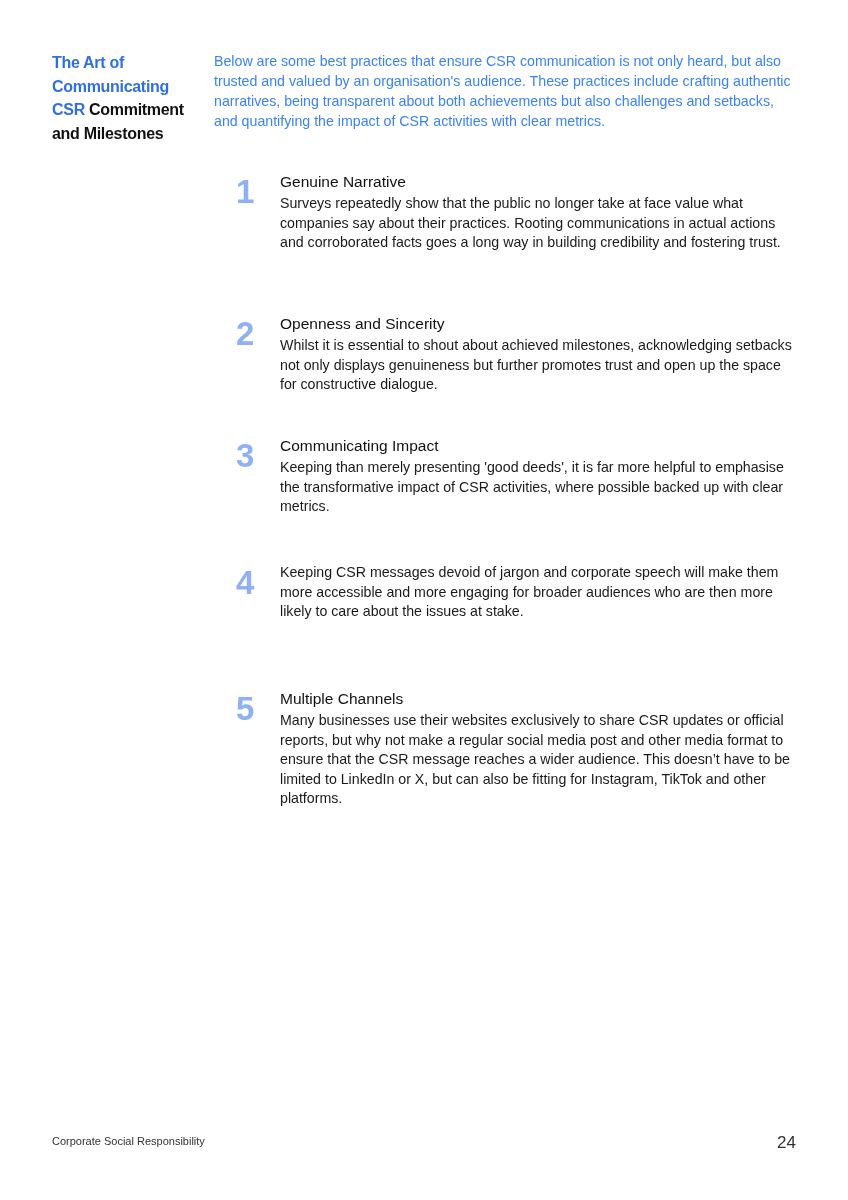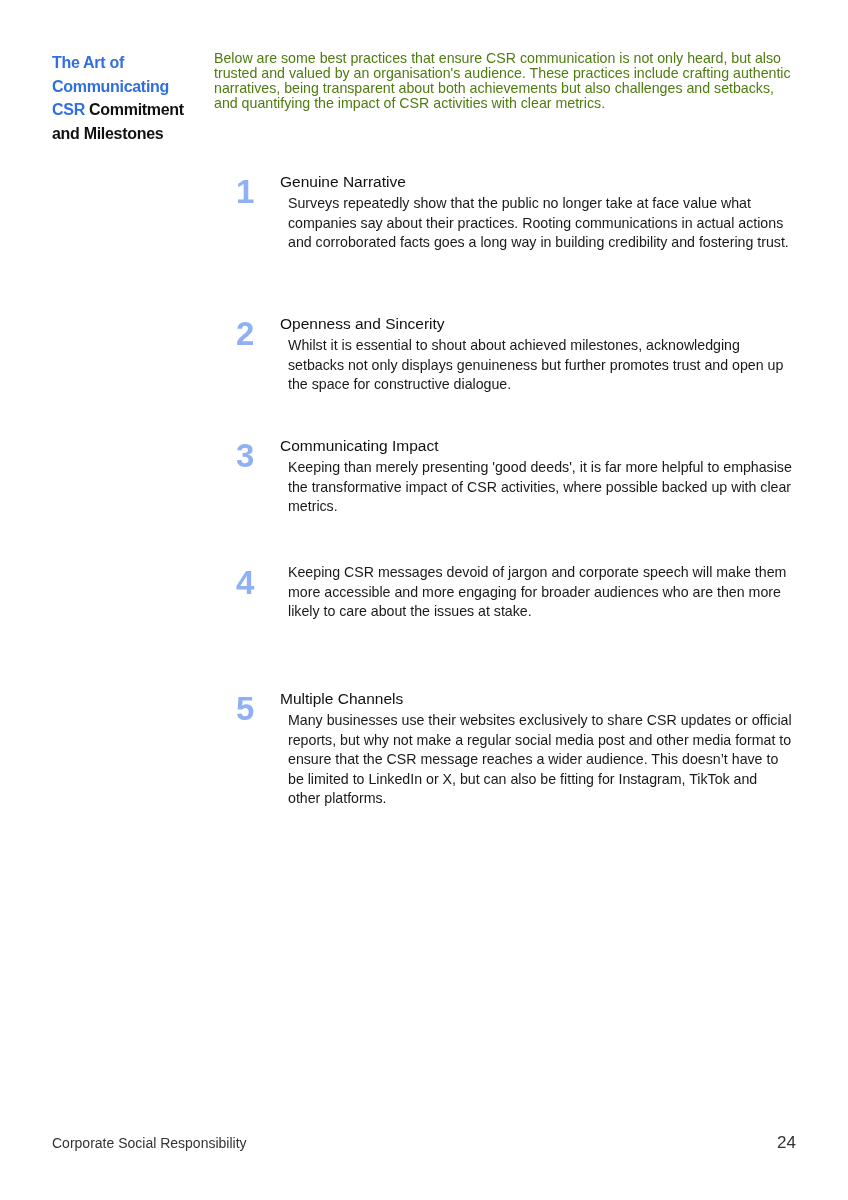--- a/index.html
+++ b/index.html
@@ -1,26 +1,26 @@
 <!DOCTYPE html>
 <html><head>
 <meta charset="utf-8">
 <style>
   html, body { margin: 0; padding: 0; background: #ffffff; }
   body { width: 848px; height: 1200px; position: relative; font-family: "Liberation Sans", sans-serif; color: #1a1a1a; overflow: hidden; }
   .side-title { position: absolute; left: 52px; top: 51px; width: 150px; font-size: 16px; font-weight: bold; line-height: 23.5px; letter-spacing: -0.3px; }
   .side-title .blue { color: #2f6fe0; }
   .side-title .dark { color: #111111; }
-  .intro { position: absolute; left: 214px; top: 51px; width: 580px; font-size: 14.2px; line-height: 15px; color: #4d7c0f; }
+  .intro { position: absolute; left: 214px; top: 51px; width: 580px; font-size: 14.2px; line-height: 20px; color: #3b82f6; }
   .item { position: absolute; left: 236px; width: 560px; }
   .item .num { position: absolute; left: 0; top: 0; font-size: 33px; font-weight: bold; color: #8fb0f5; line-height: 40px; }
   .item .content { position: absolute; left: 44px; top: 0; width: 512px; }
   .item .title { font-size: 15.5px; line-height: 20px; color: #111111; margin-bottom: 2px; }
-  .item .body { font-size: 14.2px; line-height: 19.5px; color: #1a1a1a; margin-left: 8px; }
-  .footer-left { position: absolute; left: 52px; top: 1135px; font-size: 14px; color: #333333; }
+  .item .body { font-size: 14.2px; line-height: 19.5px; color: #1a1a1a; }
+  .footer-left { position: absolute; left: 52px; top: 1135px; font-size: 11px; color: #333333; }
   .footer-right { position: absolute; right: 52px; top: 1133px; font-size: 17px; color: #333333; }
 </style>
 </head>
 <body>
 
 <div class="side-title">
   <span class="blue">The Art of Communicating CSR</span>
   <span class="dark">Commitment and Milestones</span>
 </div>
 

